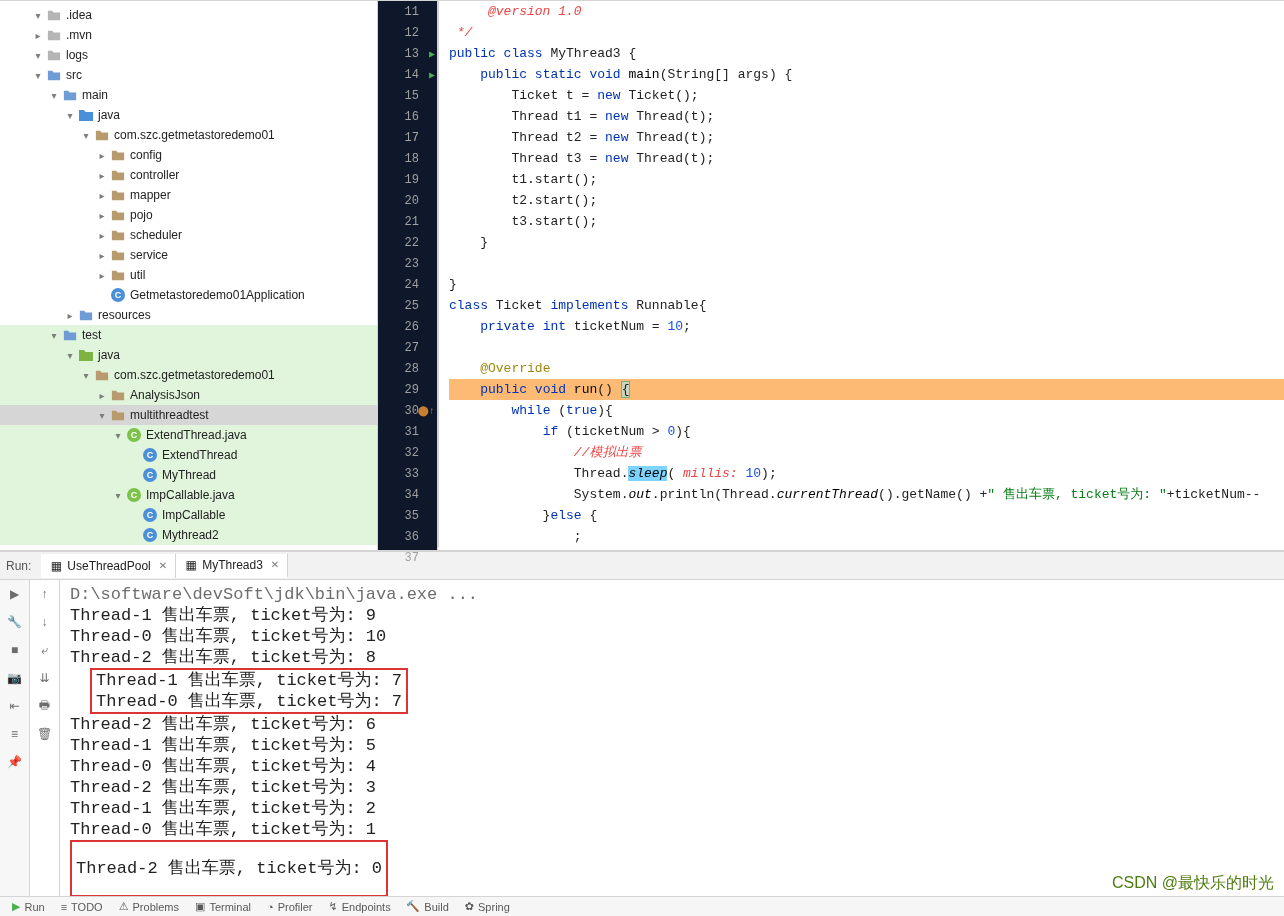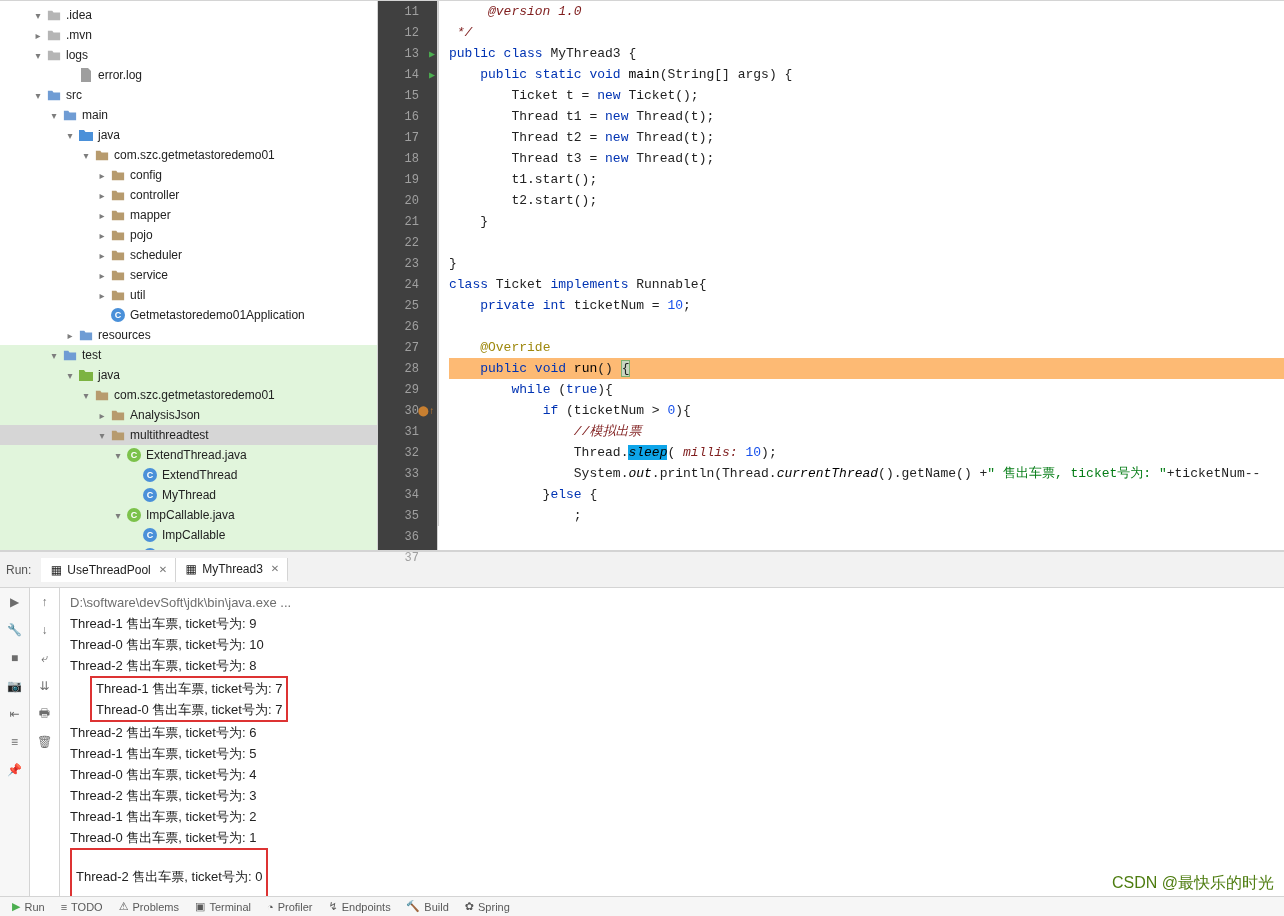--- a/index.html
+++ b/index.html
@@ -16,51 +16,51 @@
 .mod-ic svg{ fill:#6f9cd4;}
 .folder-src svg{ fill:#4a90d9;}
 .folder-test svg{ fill:#7cb342;}
 .pkg-ic svg{ fill:#b79b6e;}
 .java-ic { color:#fff; background:#67adce; border-radius:50%; width:14px; height:14px; line-height:14px; font-size:9px; text-align:center; font-weight:bold;}
 .c-green { background:#7cc24b;}
 .c-blue { background:#4a90d9;}
 .file-ic svg{ fill:#9e9e9e; width:12px; height:14px;}
 .tree-label { font-size:12px;}
 
-.gutter { width: 60px; flex-shrink:0; background:#404040; border-right:1px solid #d4d4d4; position:relative; font-family: Consolas, "Courier New", monospace;}
+.gutter { width: 60px; flex-shrink:0; background:#0f172a; border-right:1px solid #d4d4d4; position:relative; font-family: Consolas, "Courier New", monospace;}
 .gutter-row { height:21px; display:flex; align-items:center; justify-content:flex-end; padding-right:18px; color:#a0a0a0; position:relative; font-size:12px;}
 .gutter-row .runmark { position:absolute; right:2px; color:#4caf50; font-size:10px;}
 .gutter-row .omark { position:absolute; right:2px; color:#c87f30; font-size:10px;}
 .editor { flex:1; overflow:hidden; background:#fff; font-family: Consolas,"Courier New",monospace; font-size:13px; line-height:21px; position:relative;}
 .editor-inner { padding-left:10px; border-left:1px solid #cfcfcf;}
 .code-row { height:21px; white-space:pre; }
 .kw { color:#0033b3; font-weight:normal;}
 .str { color:#067d17;}
 .num { color:#1750eb;}
-.cmt { color:#7f1d1d; font-style:italic;}
+.cmt { color:#ef4444; font-style:italic;}
 .ann { color:#9e880d;}
 .fital { color:#000; font-style:italic;}
 .id { color:#000;}
-.hilite{ background:#0ea5e9;}
+.hilite{ background:#7dd3fc;}
 .hlbrace{ background:#c8d5c1; border:1px solid #7db06e;}
 .line-hl { background:#fdba74;}
 
 .run-panel { height:345px; border-top:1px solid #d4d4d4; display:flex; flex-direction:column;}
-.run-header { height:36px; display:flex; align-items:center; border-bottom:1px solid #d4d4d4; background:#f2f2f2;}
+.run-header { height:28px; display:flex; align-items:center; border-bottom:1px solid #d4d4d4; background:#f2f2f2;}
 .run-label { padding:0 10px 0 6px; color:#555;}
 .tab { display:flex; align-items:center; padding:0 8px; height:24px; border-right:1px solid #d4d4d4; background:#fff; gap:4px; font-size:12px;}
 .tab.active { background:#fff; border-bottom:2px solid #fff; margin-bottom:-1px;}
 .tabic { width:14px; height:14px; display:inline-flex; align-items:center; justify-content:center;}
 .close-x { color:#777; margin-left:4px; font-size:10px;}
 .run-body { flex:1; display:flex; min-height:0;}
 .run-toolbar-left { width:30px; border-right:1px solid #d4d4d4; display:flex; flex-direction:column; align-items:center; padding-top:4px; gap:8px; background:#f7f7f7;}
 .run-toolbar-left .tbtn { width:20px; height:20px; display:flex; align-items:center; justify-content:center; color:#6d6d6d; cursor:pointer; font-size:12px;}
 .run-toolbar2 { width:30px; border-right:1px solid #d4d4d4; display:flex; flex-direction:column; align-items:center; padding-top:4px; gap:8px; background:#fff;}
 .run-toolbar2 .tbtn { width:20px; height:20px; display:flex; align-items:center; justify-content:center; color:#6d6d6d; cursor:pointer; font-size:12px;}
-.console { flex:1; overflow:auto; font-family: Liberation Sans, sans-serif; font-size:13px; line-height:21px; padding:4px 10px;}
+.console { flex:1; overflow:auto; font-family: Liberation Mono, monospace; font-size:17px; line-height:21px; padding:4px 10px;}
 .console .path { color:#6d6d6d;}
 .console .line { white-space:pre;}
 
 .status-bar { height:20px; border-top:1px solid #d4d4d4; display:flex; align-items:center; gap:16px; padding:0 12px; background:#f6f6f6; color:#595959; font-size:11px;}
 .status-item { display:flex; align-items:center; gap:4px;}
 .tri-run{color:#4caf50;}
 .watermark{ position:fixed; right:10px; bottom:22px; color:#4d7c0f; font-size:16px; pointer-events:none;}
 svg{display:block;}
 </style>
 </head>
@@ -82,29 +82,20 @@
           <svg viewBox="0 0 16 14" fill="#b5b5b5">&gt;<path d="M1 2h5l1.5 2H15v9H1z"></path></svg>
         </span>
         <span class="tree-label">.mvn</span>
       </div>
       <div class="tree-row" style="padding-left: 32px;">
         <span class="arrow">▾</span>
         <span class="ic folder-ic">
           <svg viewBox="0 0 16 14" fill="#b5b5b5">&gt;<path d="M1 2h5l1.5 2H15v9H1z"></path></svg>
         </span>
         <span class="tree-label">logs</span>
-      </div>
-      <div class="tree-row" style="padding-left: 64px;">
-        <span class="arrow"></span>
-        <span class="ic file-ic">
-          <svg viewBox="0 0 12 14">
-            <path d="M1 0h7l3 3v11H1z"></path>
-          </svg>
-        </span>
-        <span class="tree-label">error.log</span>
       </div>
       <div class="tree-row" style="padding-left: 32px;">
         <span class="arrow">▾</span>
         <span class="ic mod-ic">
           <svg viewBox="0 0 16 14">
             <path d="M1 2h5l1.5 2H15v9H1z"></path>
           </svg>
         </span>
         <span class="tree-label">src</span>
       </div>
@@ -395,20 +386,21 @@
         <div class="code-row">     <span class="cmt">@version 1.0</span></div>
         <div class="code-row"> <span class="cmt">*/</span></div>
         <div class="code-row"><span class="kw">public class</span> MyThread3 {</div>
         <div class="code-row">    <span class="kw">public static void</span> <span class="id">main</span>(String[] args) {</div>
         <div class="code-row">        Ticket t = <span class="kw">new</span> Ticket();</div>
         <div class="code-row">        Thread t1 = <span class="kw">new</span> Thread(t);</div>
         <div class="code-row">        Thread t2 = <span class="kw">new</span> Thread(t);</div>
         <div class="code-row">        Thread t3 = <span class="kw">new</span> Thread(t);</div>
         <div class="code-row">        t1.start();</div>
         <div class="code-row">        t2.start();</div>
+        <div class="code-row">        t3.start();</div>
         <div class="code-row">    }</div>
         <div class="code-row"></div>
         <div class="code-row">}</div>
         <div class="code-row"><span class="kw">class</span> Ticket <span class="kw">implements</span> Runnable{</div>
         <div class="code-row">    <span class="kw">private int</span> ticketNum = <span class="num">10</span>;</div>
         <div class="code-row"></div>
         <div class="code-row">    <span class="ann">@Override</span></div>
         <div class="code-row line-hl">    <span class="kw">public void</span> <span class="id">run</span>() <span class="hlbrace">{</span></div>
         <div class="code-row">        <span class="kw">while</span> (<span class="kw">true</span>){</div>
         <div class="code-row">            <span class="kw">if</span> (ticketNum &gt; <span class="num">0</span>){</div>

